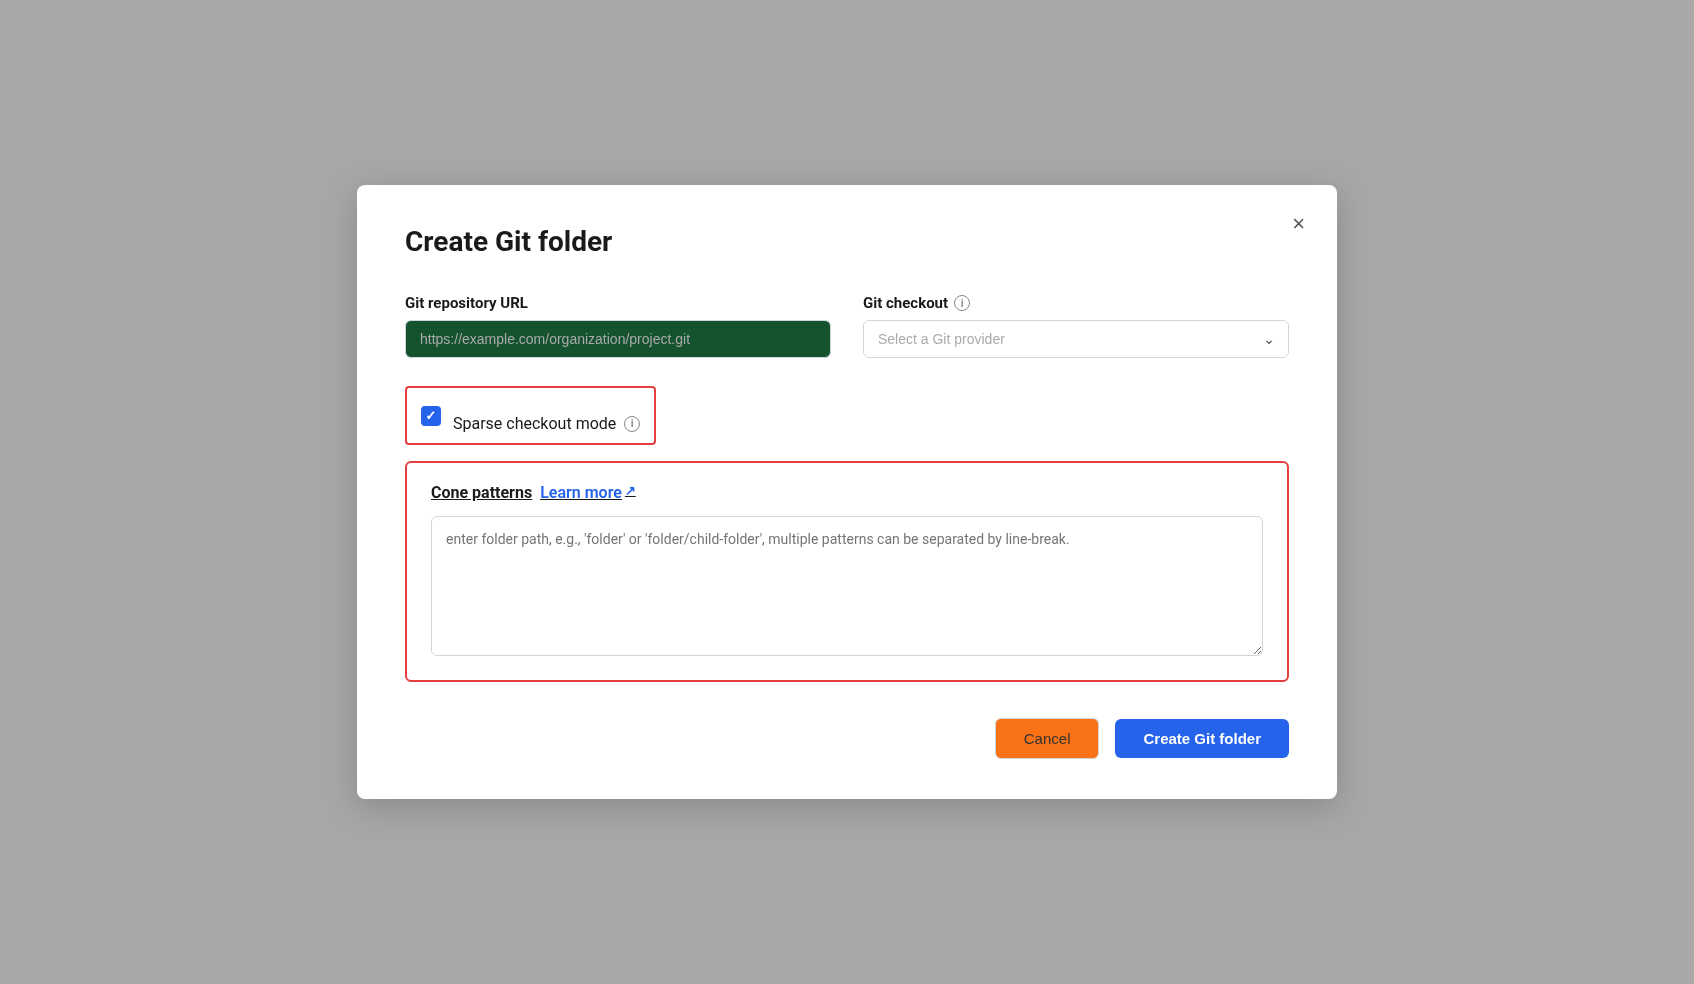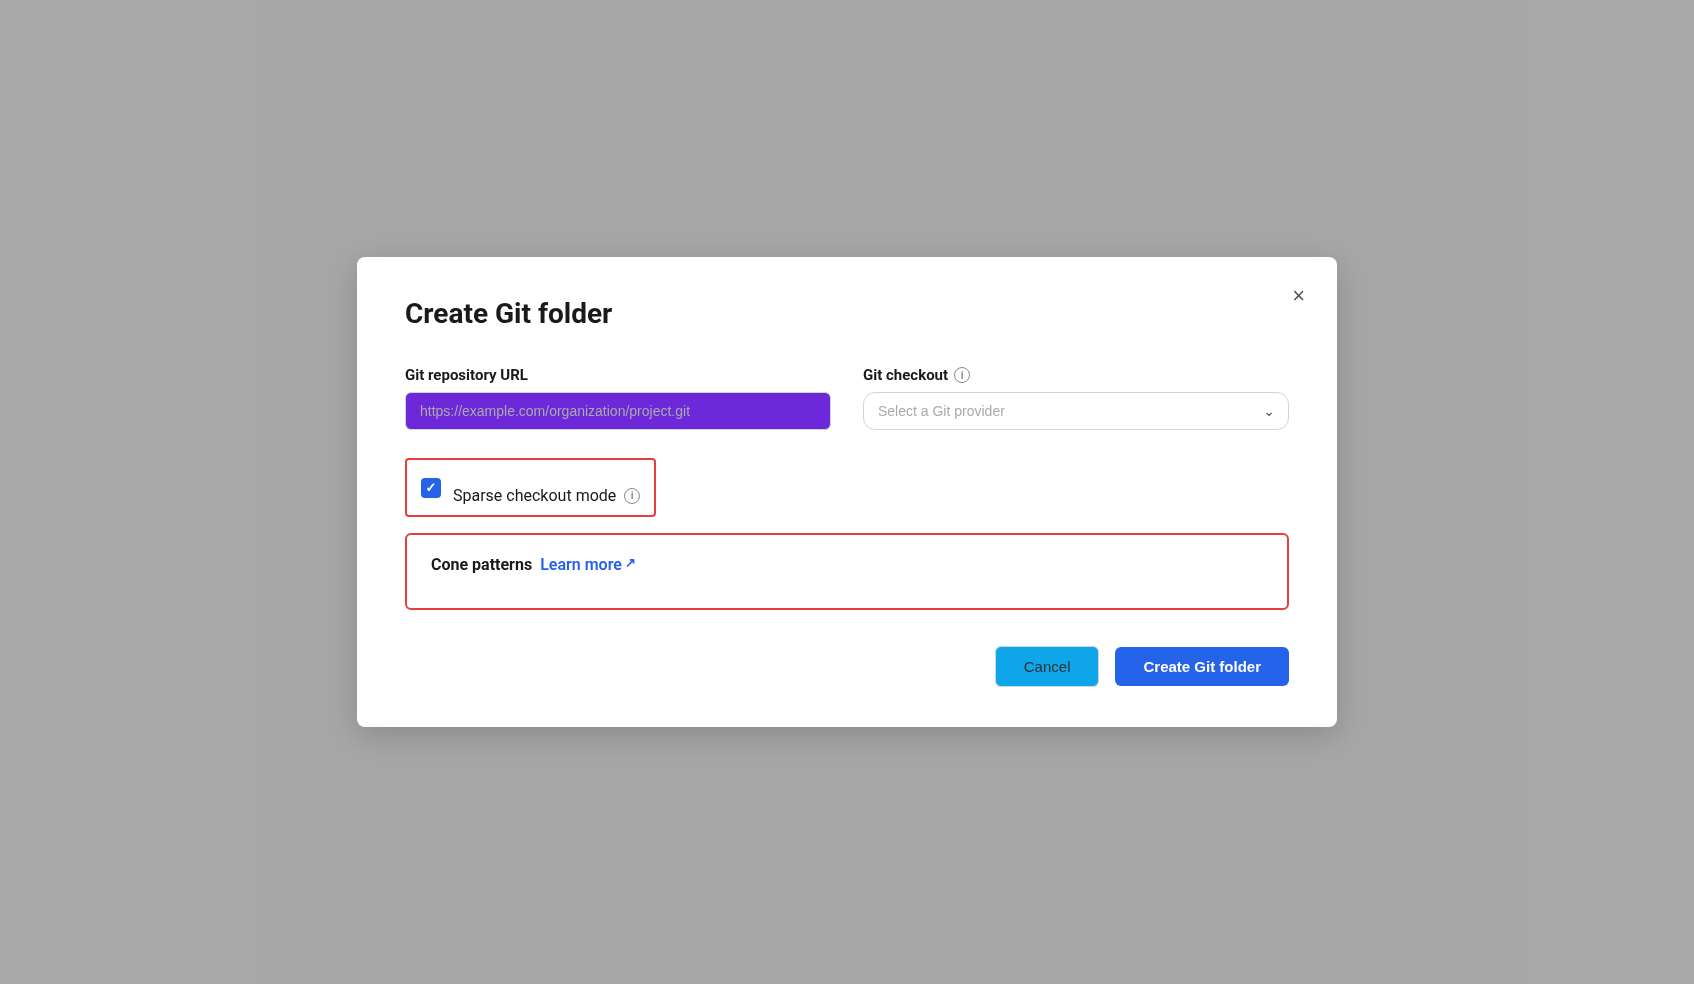--- a/index.html
+++ b/index.html
@@ -96,35 +96,35 @@
       cursor: default;
     }
 
     .form-input {
       border: 1.5px solid #d0d5dd;
       border-radius: 6px;
       padding: 10px 14px;
       font-size: 14px;
       color: #aaa;
       outline: none;
-      background: #6d28d9;
+      background: #14532d;
       width: 100%;
     }
 
     .form-input::placeholder {
       color: #aaa;
     }
 
     .select-wrapper {
       position: relative;
     }
 
     .form-select {
       border: 1.5px solid #d0d5dd;
-      border-radius: 12px;
+      border-radius: 6px;
       padding: 10px 40px 10px 14px;
       font-size: 14px;
       color: #aaa;
       outline: none;
       background: #fff;
       width: 100%;
       appearance: none;
       cursor: pointer;
     }
 
@@ -207,20 +207,21 @@
     }
 
     .cone-patterns-label {
       font-size: 16px;
       font-weight: 700;
       color: #1a1a1a;
       margin-bottom: 14px;
       display: flex;
       align-items: center;
       gap: 8px;
+      text-decoration: underline;
     }
 
     .learn-more-link {
       color: #2563eb;
       text-decoration: none;
       font-weight: 600;
       font-size: 16px;
       display: inline-flex;
       gap: 3px;
     }
@@ -245,21 +246,21 @@
 
     
     .modal-footer {
       display: flex;
       justify-content: flex-end;
       gap: 16px;
       align-items: center;
     }
 
     .btn-cancel {
-      background: #0ea5e9;
+      background: #f97316;
       border: 1.5px solid #d0d5dd;
       border-radius: 6px;
       padding: 11px 28px;
       font-size: 15px;
       color: #333;
       cursor: pointer;
       font-weight: 500;
     }
 
     .btn-create {
@@ -316,20 +317,21 @@
     </div>
 
     <div class="cone-patterns-section">
       <div class="cone-patterns-label">
         <span>Cone patterns</span>
         <a href="#" class="learn-more-link">
           <span>Learn more</span>
           <span class="external-link-icon">↗</span>
         </a>
       </div>
+      <textarea class="cone-patterns-textarea" placeholder="enter folder path, e.g., 'folder' or 'folder/child-folder', multiple patterns can be separated by line-break." style=""></textarea>
     </div>
 
     <div class="modal-footer">
       <button class="btn-cancel">Cancel</button>
       <button class="btn-create">Create Git folder</button>
     </div>
 
   </div>
 </div>
 

